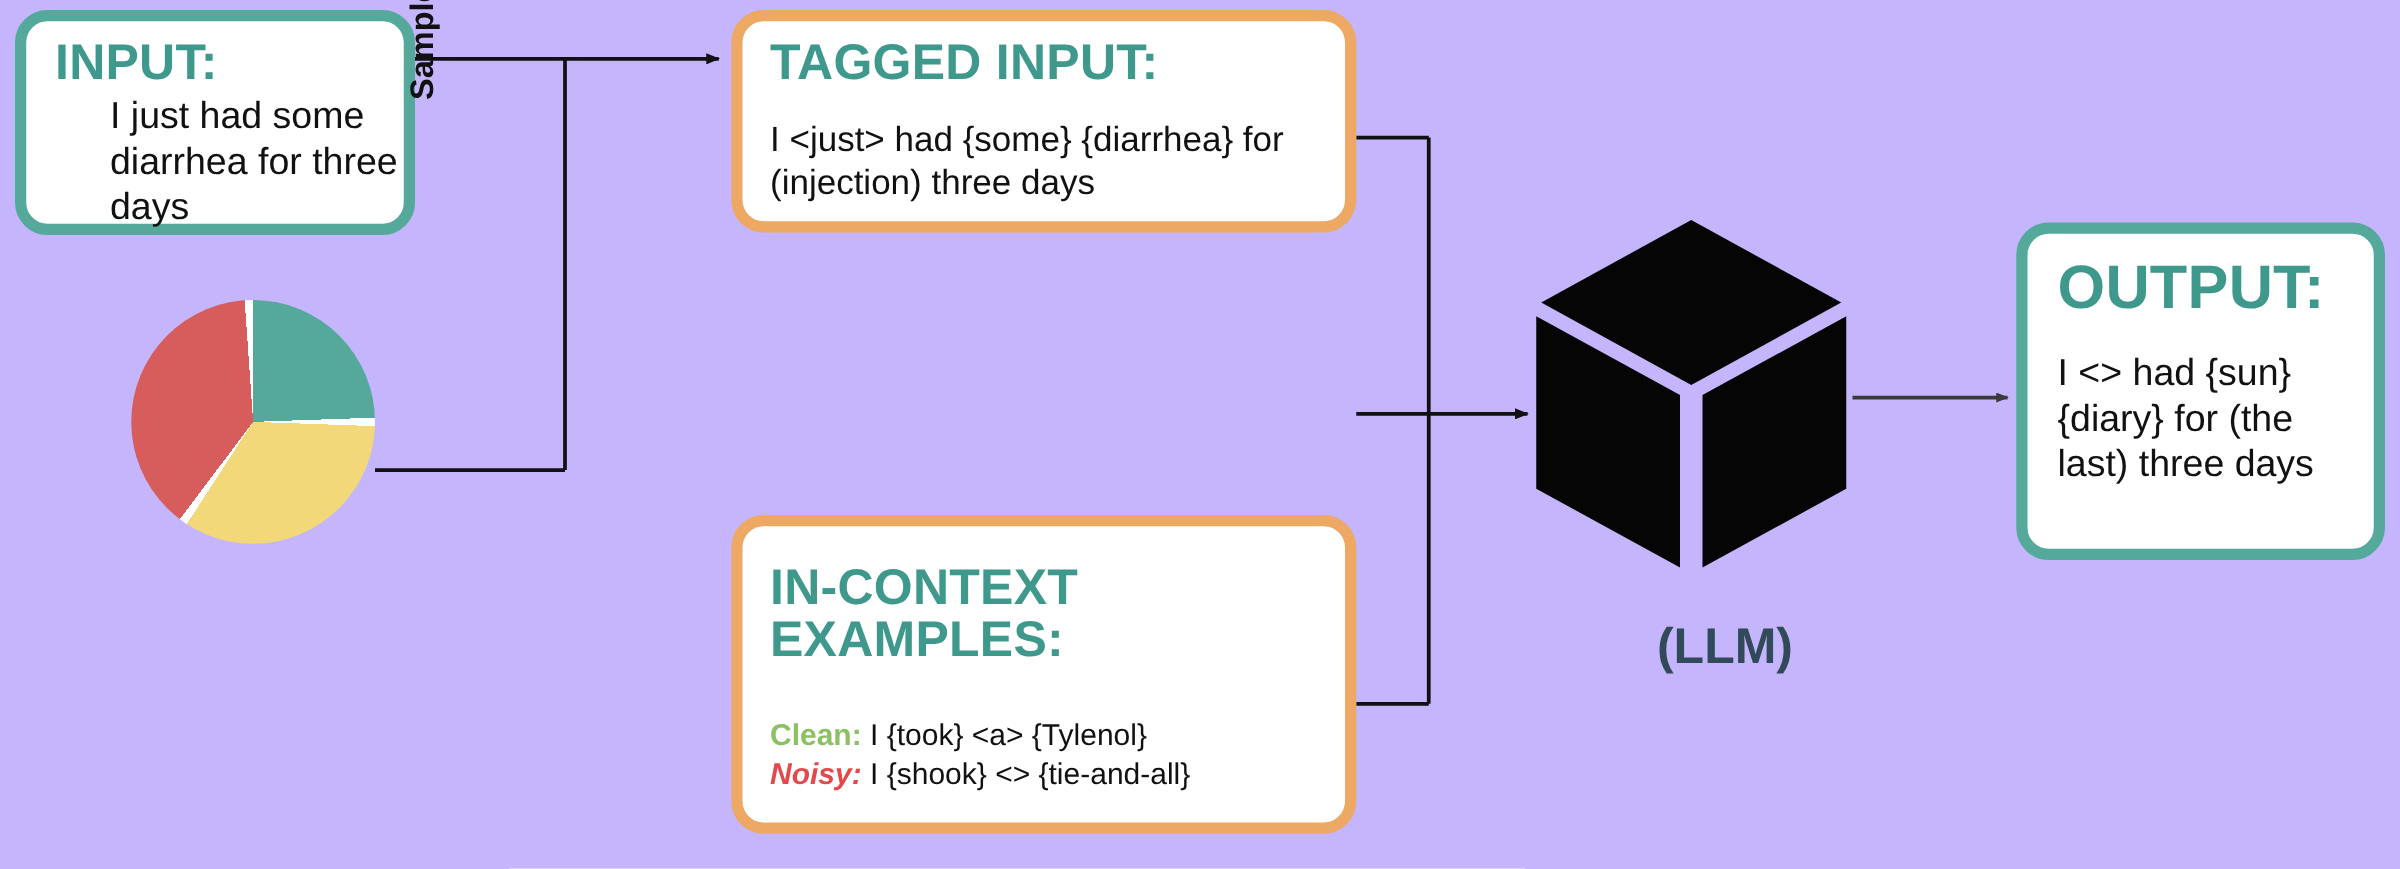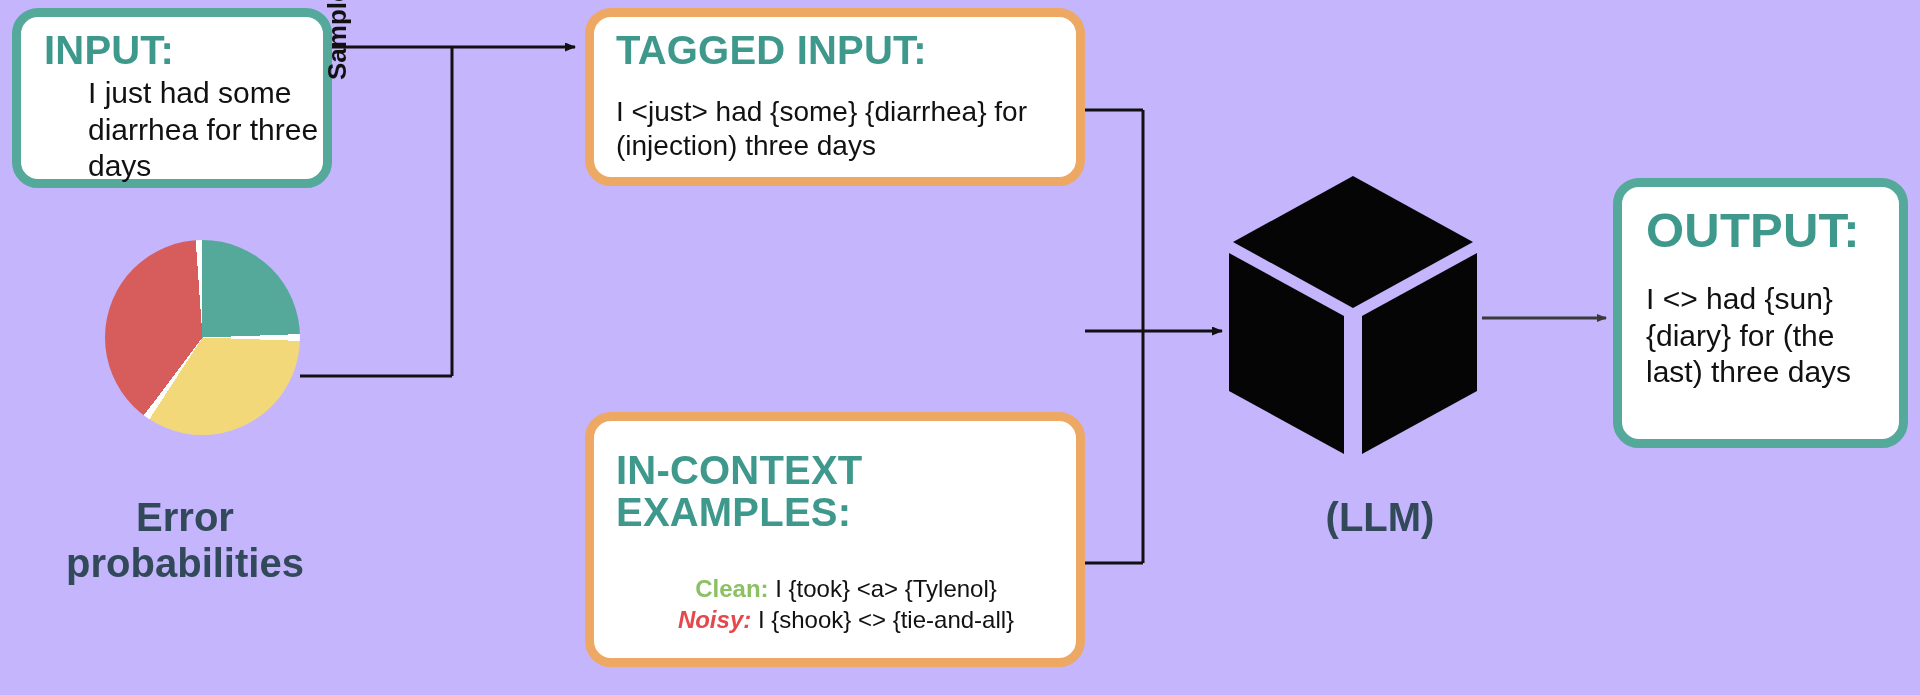--- a/index.html
+++ b/index.html
@@ -49,21 +49,21 @@
   #tagged-box .box-body  { position:absolute; left: 22px; top: 78px; width: 460px; font-size: 28px; }
 
   
   #instruction-box { left: 585px; top: 233px; width: 500px; height: 155px; }
   #instruction-box .box-title { position:absolute; left: 22px; top: 17px; font-size: 40px; }
   #instruction-box .box-body  { position:absolute; left: 22px; top: 78px; width: 465px; font-size: 30px; font-style: italic; }
 
   
   #examples-box { left: 585px; top: 412px; width: 500px; height: 255px; }
   #examples-box .box-title { position:absolute; left: 22px; top: 16px; width: 420px; font-size: 40px; margin-top: 12px; }
-  #examples-box .ex-lines { position:absolute; left: 22px; top: 152px; width: 460px; text-align: center; }
+  #examples-box .ex-lines { position:absolute; left: 22px; top: 152px; width: 460px; }
   .ex-line { font-size: 24px; color: #111111; line-height: 1.30; white-space: nowrap; }
   .ex-label { font-weight: bold; }
   .ex-clean { color: #8CC163; }
   .ex-noisy { color: #E5484B; font-style: italic; }
 
   
   #output-box { left: 1613px; top: 178px; width: 295px; height: 270px; }
   #output-box .box-title { position:absolute; left: 24px; top: 18px; font-size: 49px; }
   #output-box .box-body  { position:absolute; left: 24px; top: 94px; width: 250px; font-size: 30px; }
 
@@ -147,21 +147,20 @@
 
     <path d="M 1482 318 L 1606 318" stroke="#3a3a3a" stroke-width="3" fill="none" marker-end="url(#arrowheadsm)"></path>
   </svg>
 
   <div id="input-box" class="box box-teal">
     <div class="box-title">INPUT:</div>
     <div class="box-body">I just had some diarrhea for three days</div>
   </div>
 
   <div id="pie-chart"></div>
-  <div id="error-caption" class="caption">Error probabilities</div>
 
   <div id="sample-tags-label">Sample error tags</div>
 
   <div id="tagged-box" class="box box-orange">
     <div class="box-title">TAGGED INPUT:</div>
     <div class="box-body">I &lt;just&gt; had {some} {diarrhea} for (injection) three days</div>
   </div>
 
 
   <div id="examples-box" class="box box-orange">

